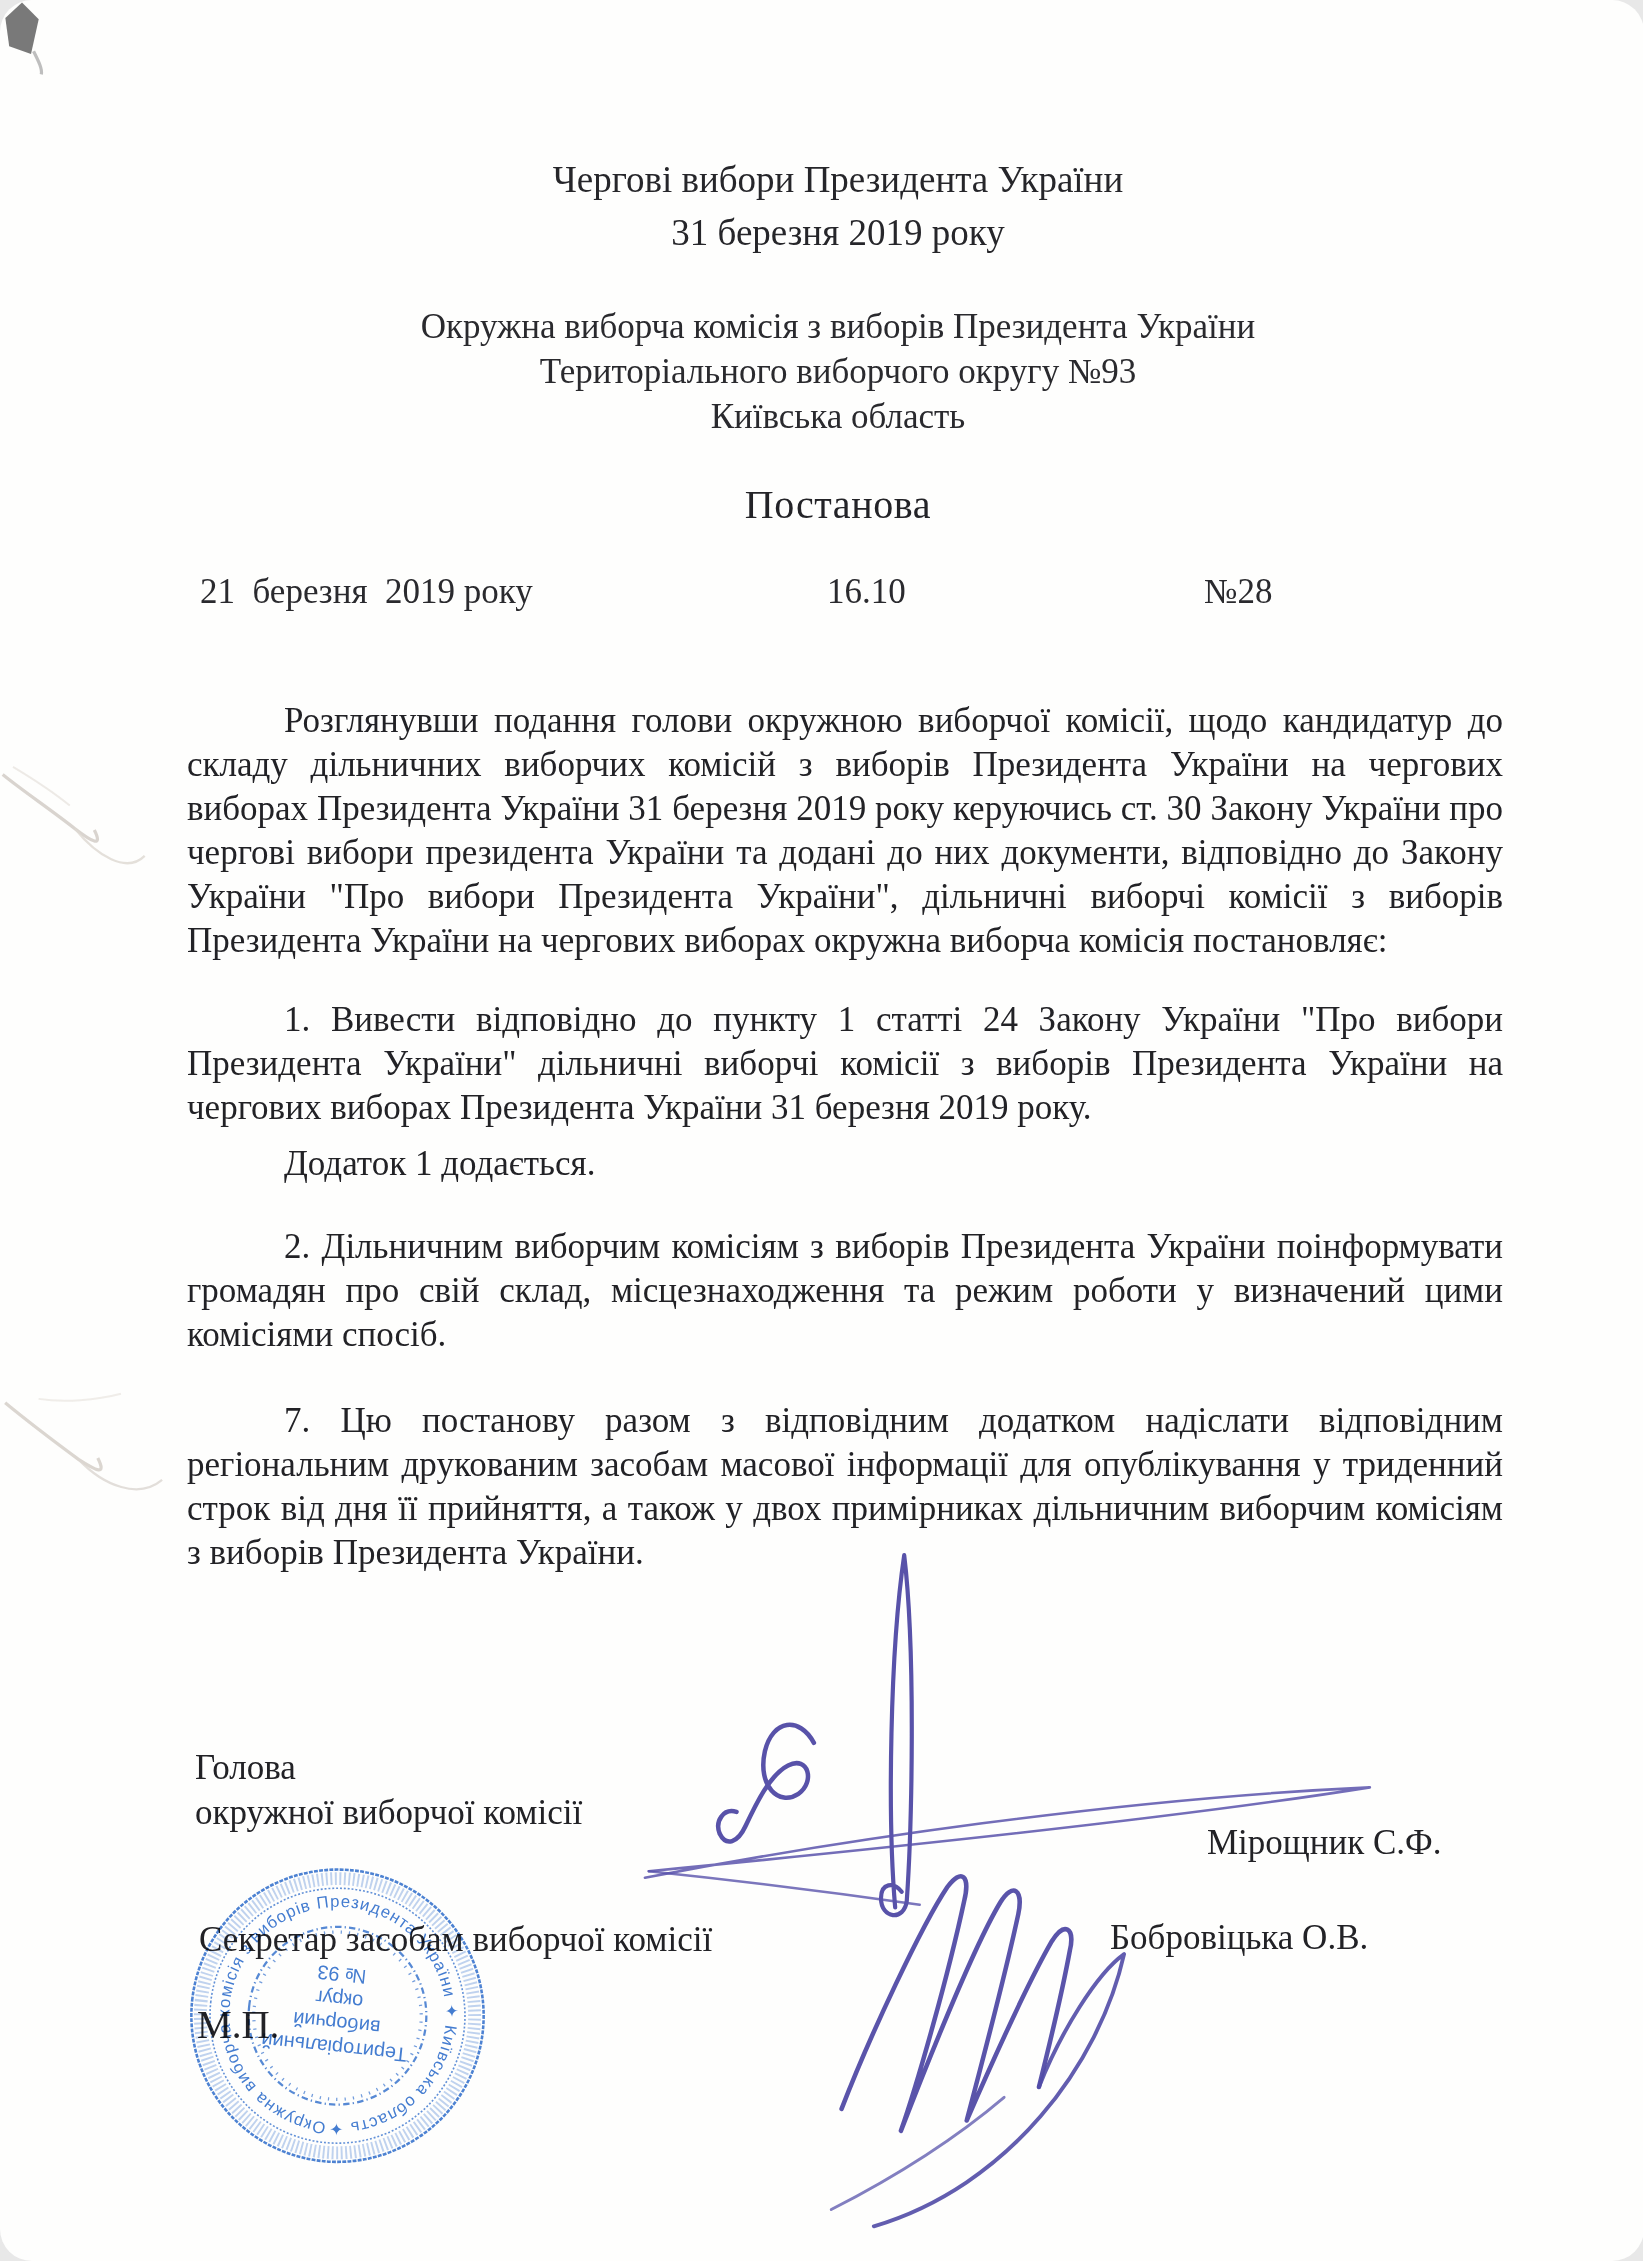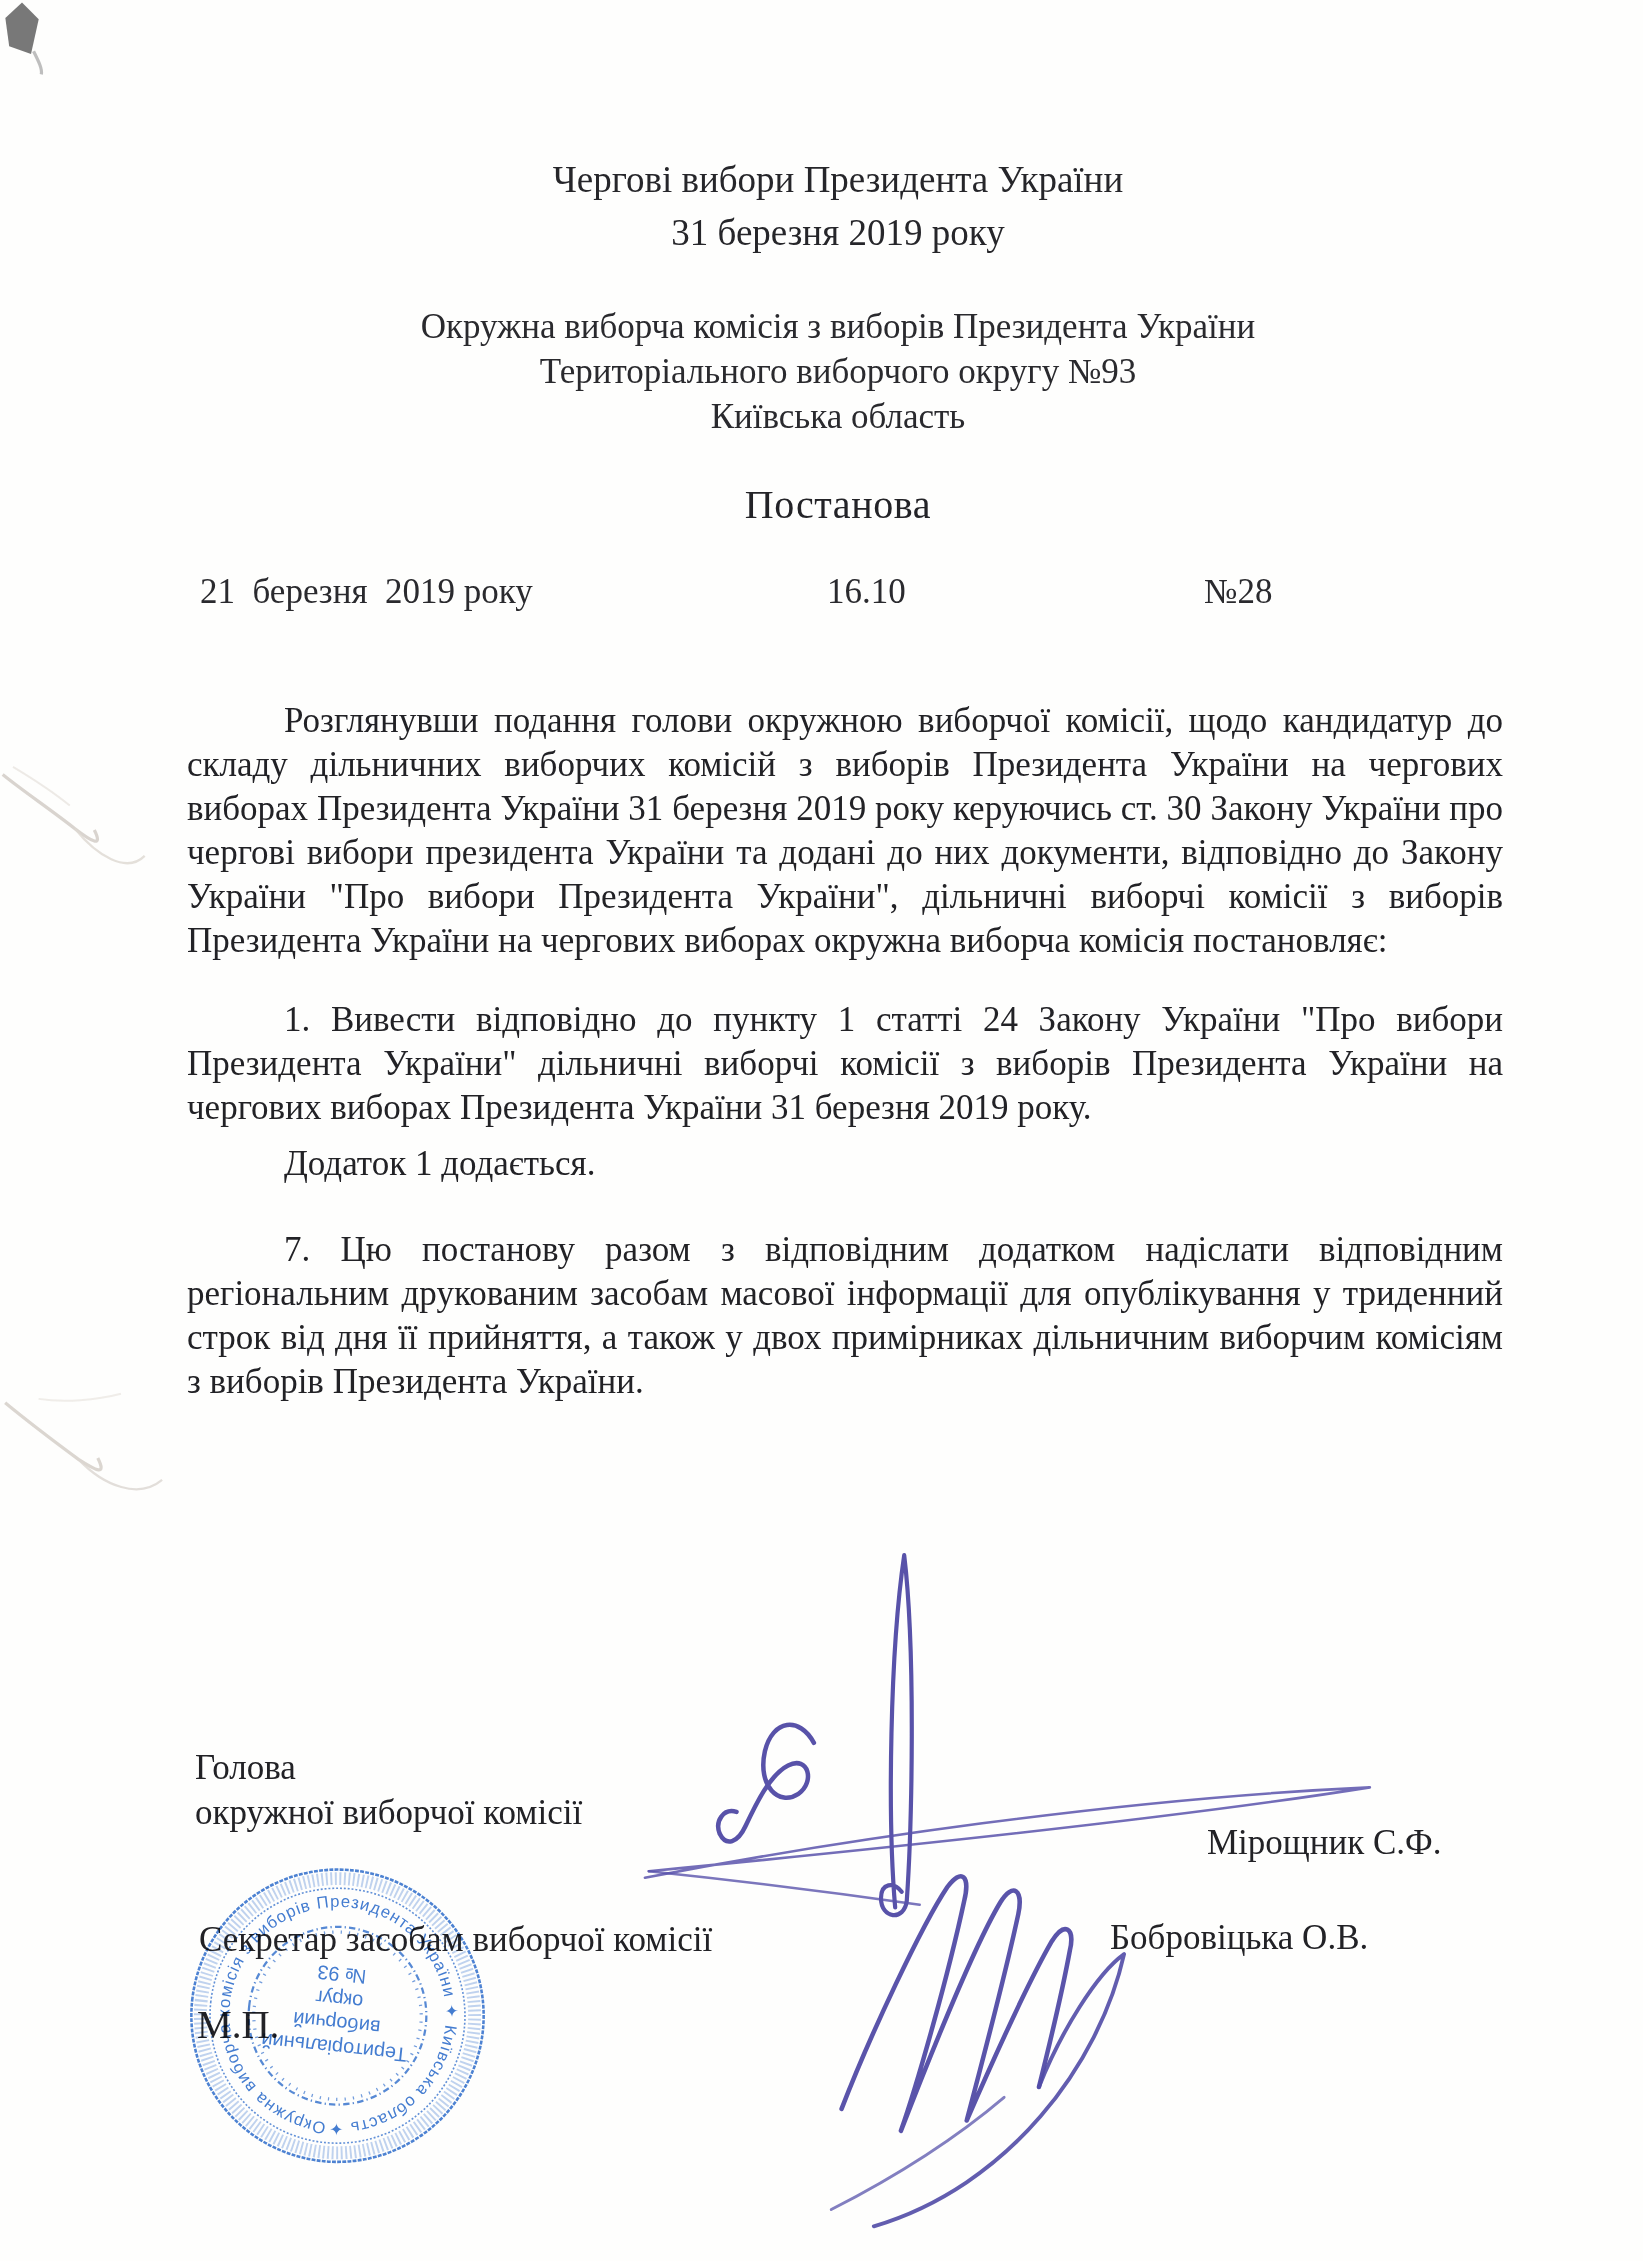--- a/index.html
+++ b/index.html
@@ -3,20 +3,21 @@
 <meta charset="utf-8">
 <style>
   html,body{margin:0;padding:0;background:#e8e8e8;}
   .page{
     position:relative;
     width:1644px;height:2261px;
     background:#fefefd;
     overflow:hidden;
     font-family:"Liberation Serif","DejaVu Serif",serif;
     color:#1e1e1e;
+    border-radius:32px;
   }
   
   .abs{position:absolute;}
   .centered{left:174px;width:1328px;text-align:center;}
   .title-block{top:153px;font-size:37px;line-height:53px;color:#26262a;}
   .subtitle-block{top:304px;font-size:35px;line-height:45px;color:#2a2a2e;}
   .heading{top:481px;font-size:40px;letter-spacing:0.6px;color:#232327;}
   .meta{top:572px;font-size:35px;color:#2a2a2e;white-space:pre;}
   .meta-date{left:200px;}
   .meta-time{left:827px;}
@@ -83,20 +84,21 @@
   <div class="abs centered heading">Постанова</div>
 
   <div class="abs meta meta-date">21  березня  2019 року</div>
   <div class="abs meta meta-time">16.10</div>
   <div class="abs meta meta-number">№28</div>
 
   <div class="abs body-text">
     <p>Розглянувши подання голови окружною виборчої комісії, щодо кандидатур до складу дільничних  виборчих комісій з виборів Президента України на чергових виборах Президента України 31 березня 2019 року керуючись ст. 30 Закону України про чергові вибори президента України та додані до них документи, відповідно до Закону України "Про вибори Президента України", дільничні виборчі комісії з виборів Президента України на чергових виборах окружна виборча комісія постановляє:</p>
     <p class="gap-1">1. Вивести відповідно до  пункту 1 статті 24  Закону України "Про вибори Президента України" дільничні виборчі комісії з виборів Президента України на чергових виборах Президента України 31 березня 2019 року.</p>
     <p class="note">Додаток 1 додається.</p>
+    <p class="gap-2">2. Дільничним виборчим комісіям з виборів Президента України поінформувати громадян про свій склад, місцезнаходження та режим роботи у визначений цими комісіями спосіб.</p>
     <p class="gap-3">7. Цю постанову разом з відповідним додатком надіслати відповідним регіональним друкованим засобам масової інформації для опублікування у триденний строк від дня її прийняття, а також у двох примірниках дільничним виборчим комісіям з виборів Президента України.</p>
   </div>
 
   <div class="abs sig-label head-role-1">Голова</div>
   <div class="abs sig-label head-role-2">окружної виборчої комісії</div>
   <div class="abs sig-label head-name">Мірощник С.Ф.</div>
   <div class="abs sig-label secretary-role">Секретар засобам виборчої комісії</div>
   <div class="abs sig-label secretary-name">Бобровіцька О.В.</div>
   <div class="abs sig-label seal-mark">М.П.</div>
 

